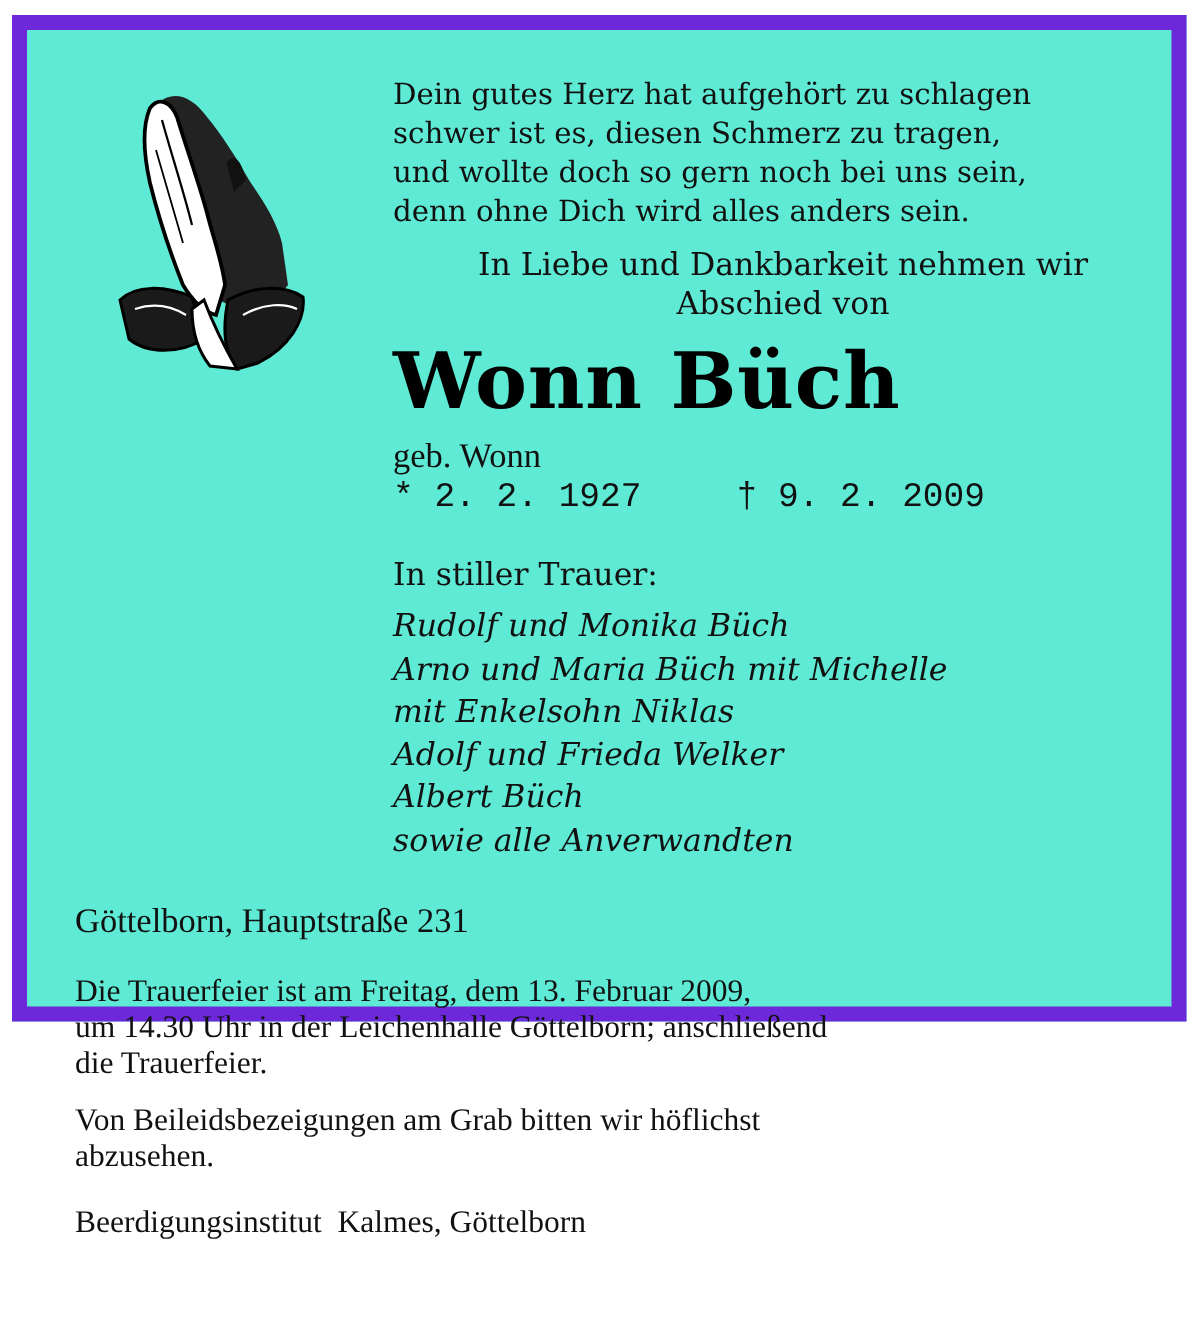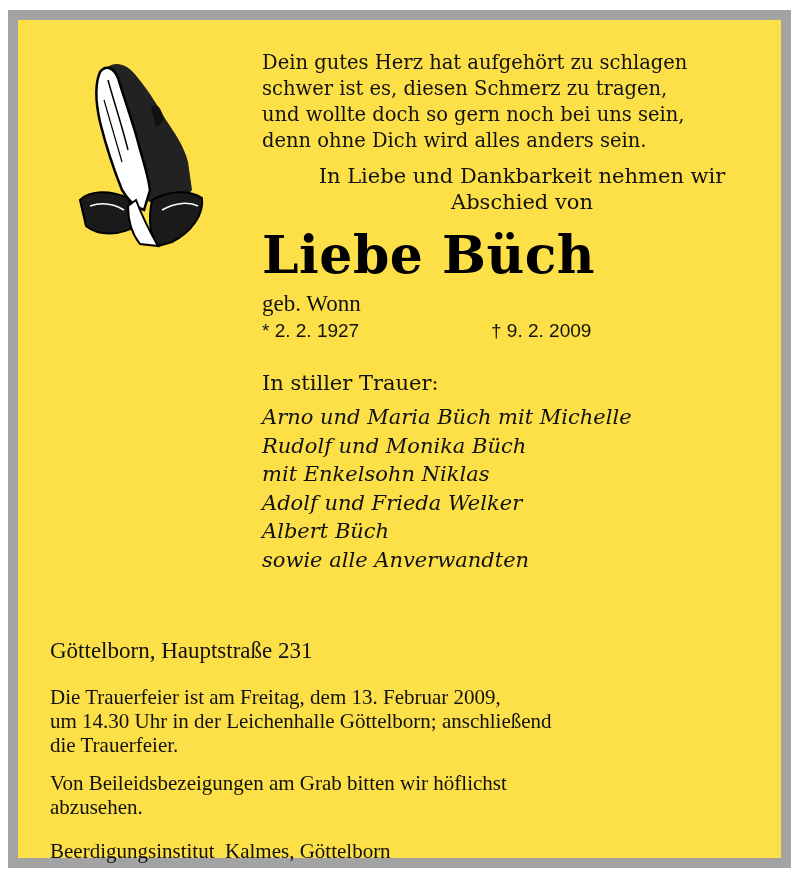--- a/index.html
+++ b/index.html
@@ -1,47 +1,47 @@
 <!DOCTYPE html>
 <html><head>
   <meta charset="utf-8">
   <style>
     html, body { margin: 0; padding: 0; background: #ffffff; }
     body { width: 800px; height: 878px; position: relative; overflow: hidden; }
     .frame {
       position: absolute; left: 8px; top: 10px;
-      width: 783px; height: 858px;
+      width: 783px; height: 671px;
       box-sizing: border-box;
-      border: 10px solid #a3a3a3;
-      background: #fde047;
+      border: 10px solid #6d28d9;
+      background: #5eead4;
       font-family: "DejaVu Serif", "Liberation Serif", serif;
       color: #111111;
     }
     .hands {
       position: absolute; left: 48px; top: 30px; width: 150px; height: 200px;
     }
     .right-col { position: absolute; left: 244px; top: 30px; width: 520px; }
     .verse { font-size: 19.5px; line-height: 26px; }
     .verse div { white-space: nowrap; }
     .intro { margin-top: 9px; font-size: 21px; line-height: 26px; }
     .intro div { white-space: nowrap; text-align: center; }
     .name {
       margin-top: 10px;
       font-family: "DejaVu Serif", serif;
       font-weight: bold; font-size: 52px; line-height: 60px; letter-spacing: 0.5px;
       color: #000;
     }
     .nee { font-size: 21px; line-height: 26px; margin-top: 6px; font-family: "Liberation Serif", serif; font-size: 23px;}
-    .dates { position: relative; height: 28px; font-family: Liberation Sans, sans-serif; font-size: 19px; line-height: 28px; }
+    .dates { position: relative; height: 28px; font-family: Liberation Mono, monospace; font-size: 23px; line-height: 28px; }
     .dates .born { position: absolute; left: 0; }
     .dates .died { position: absolute; left: 229px; }
     .mourning-label { margin-top: 24px; font-size: 21px; line-height: 28px; }
     .mourners { margin-top: 6px; font-style: italic; font-size: 21px; line-height: 28.5px; }
     .mourners div { white-space: nowrap; }
-    .bottom { position: absolute; left: 40px; top: 590px; width: 720px; font-family: "Liberation Serif", serif; margin-top: 37px; }
+    .bottom { position: absolute; left: 40px; top: 590px; width: 720px; font-family: "Liberation Serif", serif; }
     .address { font-size: 23px; line-height: 28px; }
     .service { margin-top: 20px; font-size: 21px; line-height: 24px; }
     .condolence { margin-top: 14px; font-size: 21px; line-height: 24px; }
     .undertaker { margin-top: 20px; font-size: 21px; line-height: 24px; }
     .bottom div.line { white-space: nowrap; }
   </style>
 </head>
 <body>
 
 <div class="frame">
@@ -70,31 +70,31 @@
       <div>schwer ist es, diesen Schmerz zu tragen,</div>
       <div>und wollte doch so gern noch bei uns sein,</div>
       <div>denn ohne Dich wird alles anders sein.</div>
     </div>
 
     <div class="intro">
       <div>In Liebe und Dankbarkeit nehmen wir</div>
       <div>Abschied von</div>
     </div>
 
-    <div class="name">Liebe Büch</div>
+    <div class="name">Wonn Büch</div>
     <div class="nee">geb. Wonn</div>
     <div class="dates">
       <span class="born">* 2. 2. 1927</span>
       <span class="died">† 9. 2. 2009</span>
     </div>
 
     <div class="mourning-label">In stiller Trauer:</div>
     <div class="mourners">
+      <div>Rudolf und Monika Büch</div>
       <div>Arno und Maria Büch mit Michelle</div>
-      <div>Rudolf und Monika Büch</div>
       <div>mit Enkelsohn Niklas</div>
       <div>Adolf und Frieda Welker</div>
       <div>Albert Büch</div>
       <div>sowie alle Anverwandten</div>
     </div>
   </div>
 
   <div class="bottom" style="left:32px; top:580px;">
     <div class="address line">Göttelborn, Hauptstraße 231</div>
     <div class="service">

